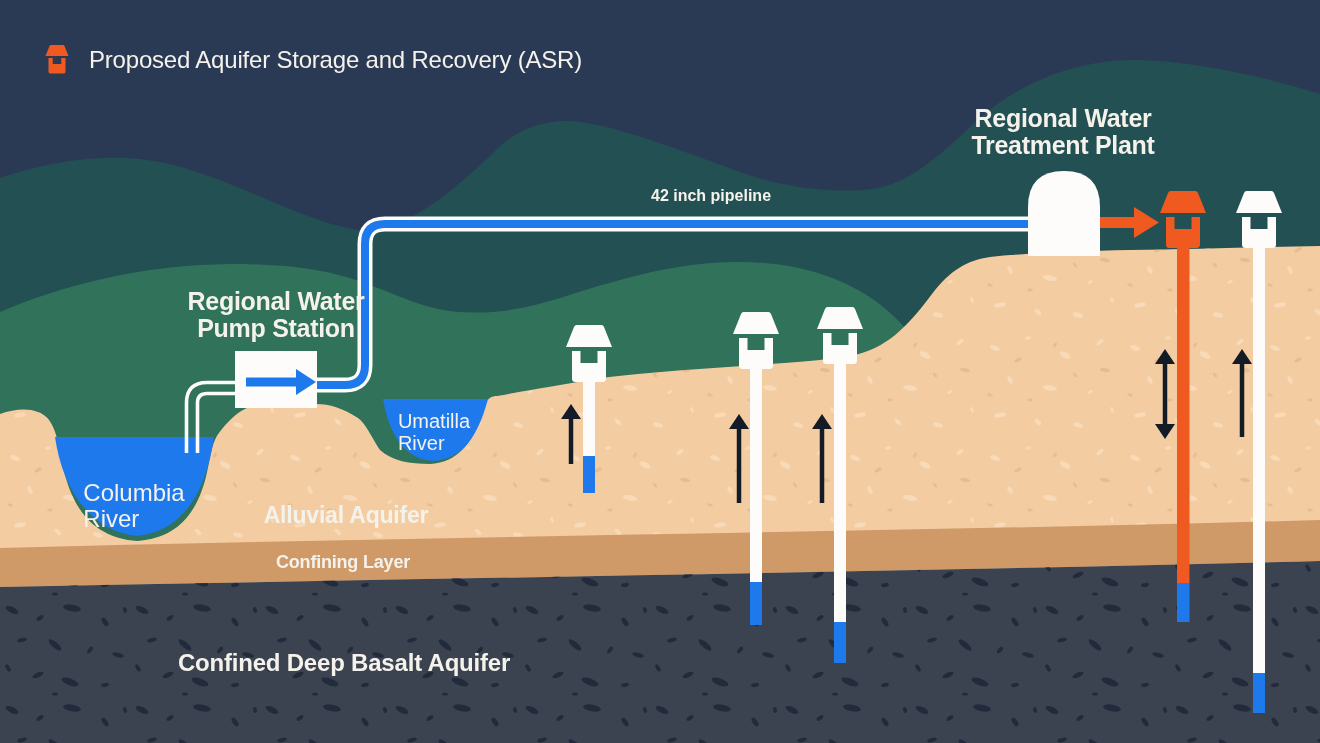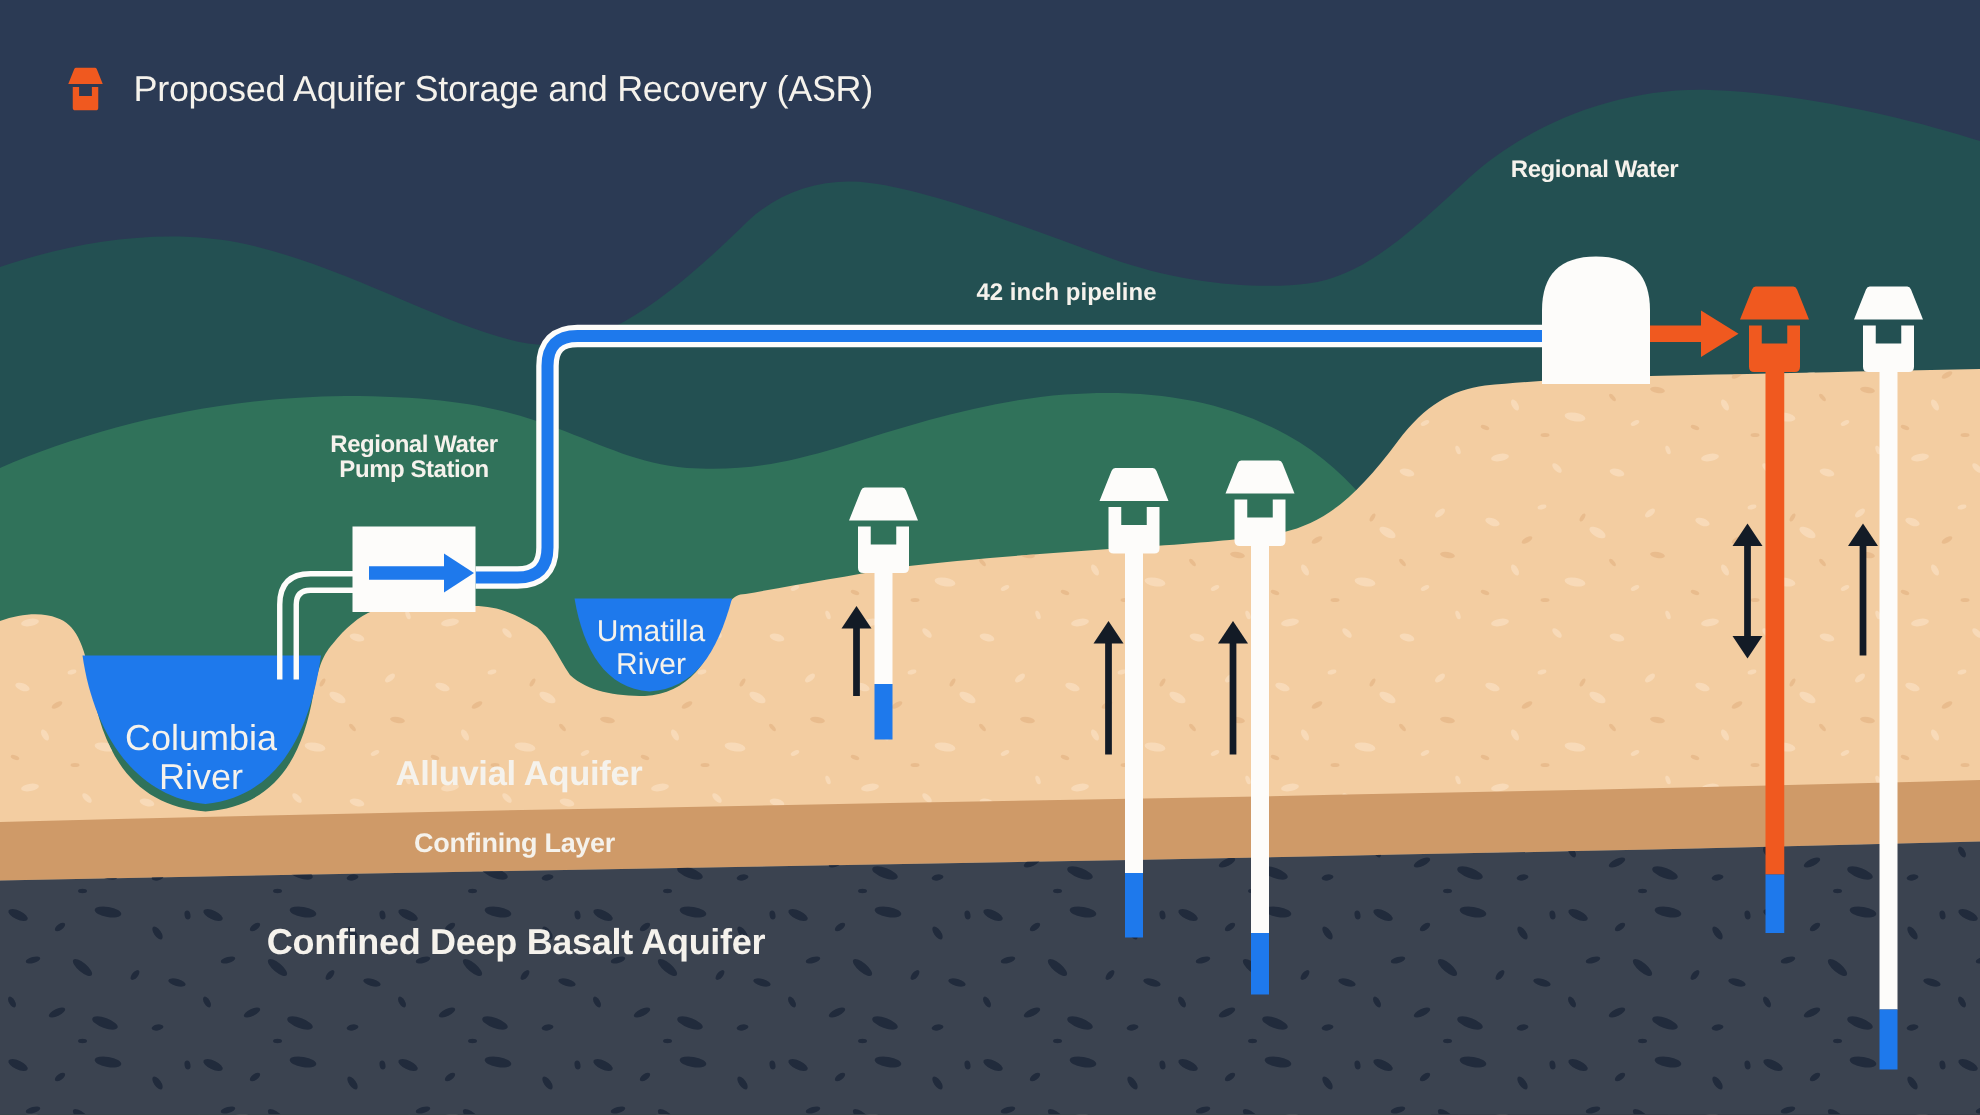--- a/index.html
+++ b/index.html
@@ -17,22 +17,22 @@
   .f-sky{fill:var(--sky);} .f-teal{fill:var(--hills_back);} .f-green{fill:var(--hills_front);}
   .f-sand{fill:var(--sand);} .f-conf{fill:var(--confining);} .f-basalt{fill:var(--basalt);}
   .f-water{fill:var(--water);} .f-white{fill:var(--well_white);} .f-orange{fill:var(--accent_orange);}
   .f-dark{fill:var(--arrow_dark);}
   .s-white{stroke:var(--well_white);fill:none;}
   .s-water{stroke:var(--water);fill:none;}
   .s-dark{stroke:var(--arrow_dark);fill:none;}
 
   .lbl{position:absolute;color:var(--text);line-height:1.08;white-space:nowrap;}
   .lbl .ln{display:block;}
-  .heading{font-weight:700;font-size:16px;text-align:center;transform:translateX(-50%);letter-spacing:-.3px;}
-  .river-lbl{font-weight:500;text-align:center;transform:translateX(-50%);}
+  .heading{font-weight:700;font-size:25px;text-align:center;transform:translateX(-50%);letter-spacing:-.3px;}
+  .river-lbl{font-weight:500;text-align:left;transform:translateX(-50%);}
   .layer-lbl{font-weight:600;transform:translateX(-50%);letter-spacing:-.2px;text-align:center;}
 
   .legend{position:absolute;left:45px;top:45px;display:flex;flex-direction:column;gap:29px;}
   .legend-row{display:flex;align-items:center;gap:20px;}
   .legend-row .lg-label{color:var(--text);font-size:24px;font-weight:500;letter-spacing:-.2px;}
   .legend-icon{display:block;flex:0 0 auto;}
 </style>
 </head>
 <body>
 
@@ -213,20 +213,21 @@
     <div class="legend-row">
       <svg class="legend-icon" width="24" height="29" viewBox="-24 0 48 58">
         <use href="#wellhead" class="f-orange"></use>
       </svg>
       <span class="lg-label">Proposed Aquifer Storage and Recovery (ASR)</span>
     </div>
   </div>
 
   <div class="lbl heading" style="left:1063px;top:105px;">
     <span class="ln">Regional Water</span>
+    <span class="ln">Treatment Plant</span>
   </div>
 
   <div class="lbl heading" style="left:276px;top:288px;">
     <span class="ln">Regional Water</span>
     <span class="ln">Pump Station</span>
   </div>
 
   <div class="lbl" style="left:651px;top:187px;font-size:16px;font-weight:600;">42 inch pipeline</div>
 
   <div class="lbl river-lbl" style="left:134px;top:480px;font-size:24px;">
@@ -236,15 +237,15 @@
 
   <div class="lbl river-lbl" style="left:434px;top:411px;font-size:20px;">
     <span class="ln">Umatilla</span>
     <span class="ln">River</span>
   </div>
 
   <div class="lbl layer-lbl" style="left:346px;top:503px;font-size:23px;">Alluvial Aquifer</div>
 
   <div class="lbl layer-lbl" style="left:343px;top:553px;font-size:18px;">Confining Layer</div>
 
-  <div class="lbl layer-lbl" style="left:344px;top:616px;font-size:24px;">Confined Deep Basalt Aquifer</div>
+  <div class="lbl layer-lbl" style="left:344px;top:650px;font-size:24px;">Confined Deep Basalt Aquifer</div>
 
 </div>
 
 </body></html>

